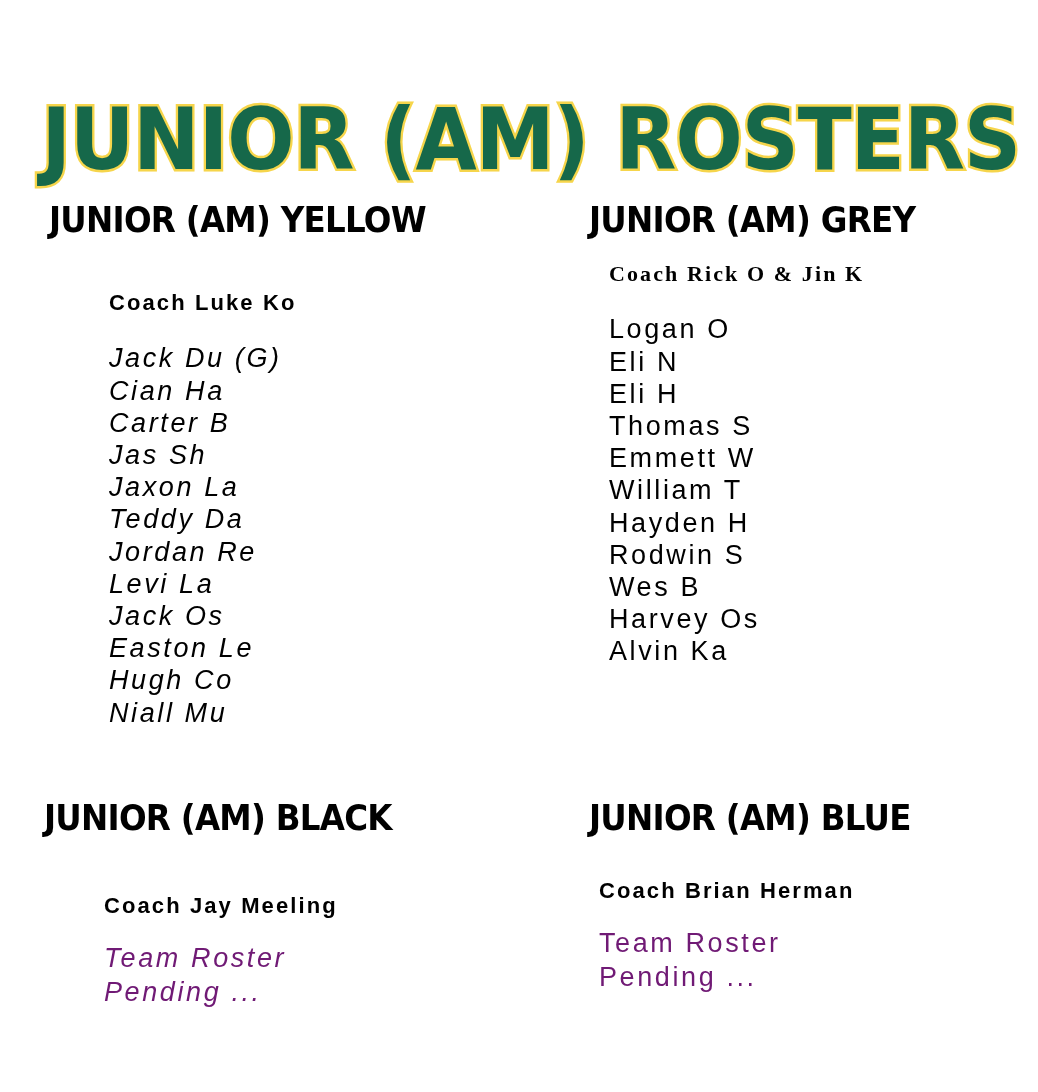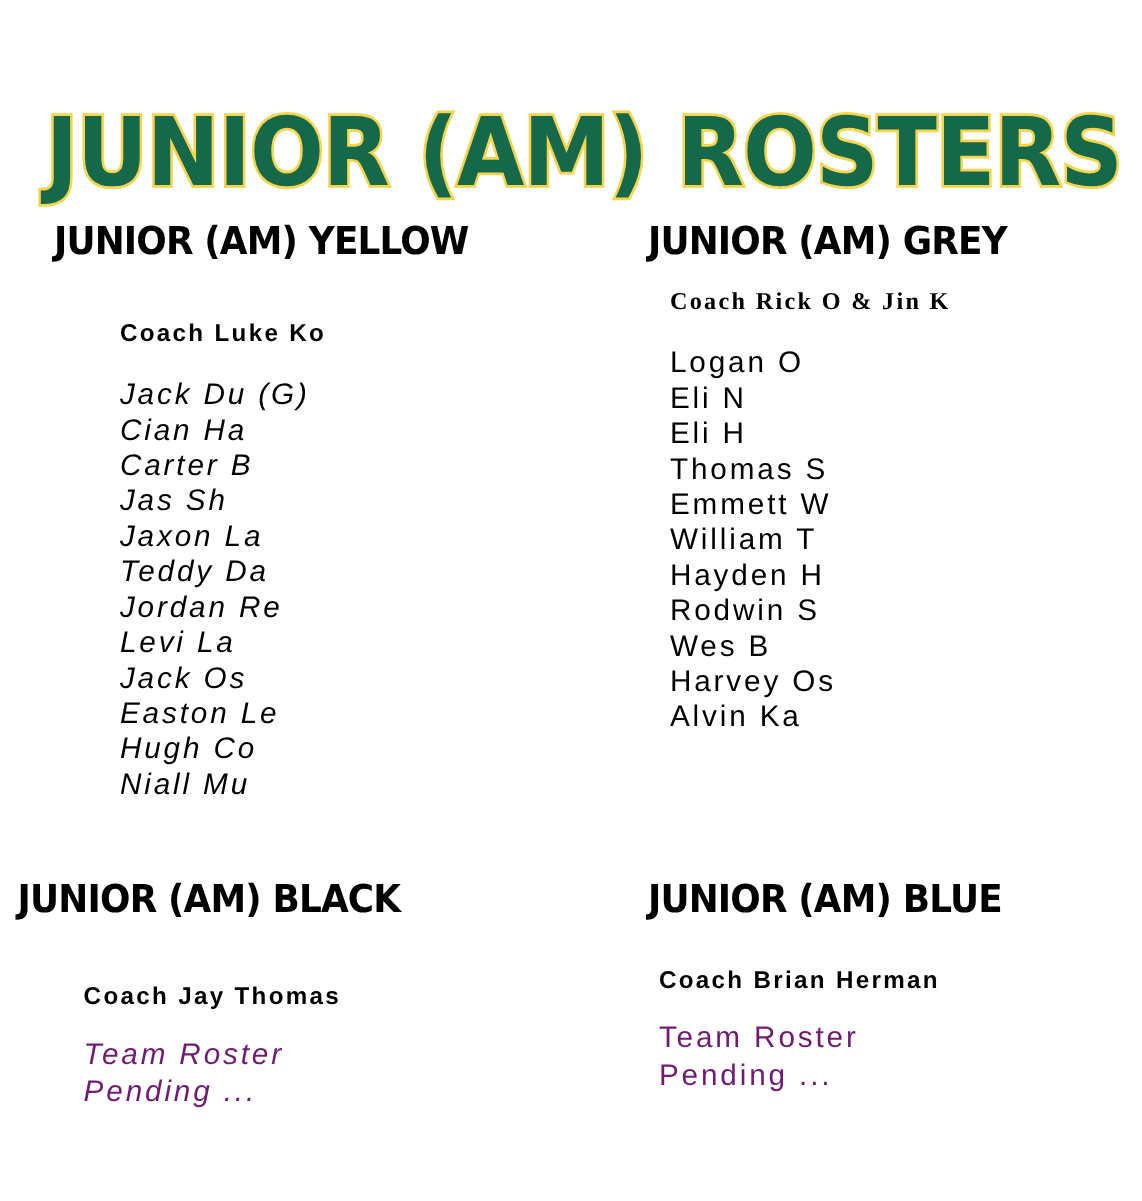--- a/index.html
+++ b/index.html
@@ -89,21 +89,21 @@
 
   
   #section-yellow      { left: 49px;  top: 203px; }
   #section-yellow .coach  { margin-left: 60px; margin-top: 52px; }
   #section-yellow .roster { margin-left: 60px; margin-top: 26px; font-style: italic; }
 
   #section-grey        { left: 589px; top: 203px; }
   #section-grey .coach    { margin-left: 20px; margin-top: 23px; font-family: Liberation Serif, serif; }
   #section-grey .roster   { margin-left: 20px; margin-top: 26px; }
 
-  #section-black       { left: 16px;  top: 801px; }
+  #section-black       { left: 44px;  top: 801px; }
   #section-black .coach   { margin-left: 60px; margin-top: 57px; }
   #section-black .pending { margin-left: 60px; margin-top: 22px; }
 
   #section-blue        { left: 589px; top: 801px; }
   #section-blue .coach    { margin-left: 10px; margin-top: 42px; }
   #section-blue .pending  { margin-left: 10px; margin-top: 22px; }
 </style>
 </head>
 <body>
 
@@ -141,21 +141,21 @@
     <li>Hayden H</li>
     <li>Rodwin S</li>
     <li>Wes B</li>
     <li>Harvey Os</li>
     <li>Alvin Ka</li>
   </ul>
 </div>
 
 <div class="section" id="section-black">
   <div class="section-header">JUNIOR (AM) BLACK</div>
-  <div class="coach">Coach Jay Thomas</div>
+  <div class="coach">Coach Jay Meeling</div>
   <div class="pending italic">
     <div>Team Roster</div>
     <div>Pending ...</div>
   </div>
 </div>
 
 <div class="section" id="section-blue">
   <div class="section-header">JUNIOR (AM) BLUE</div>
   <div class="coach">Coach Brian Herman</div>
   <div class="pending">

